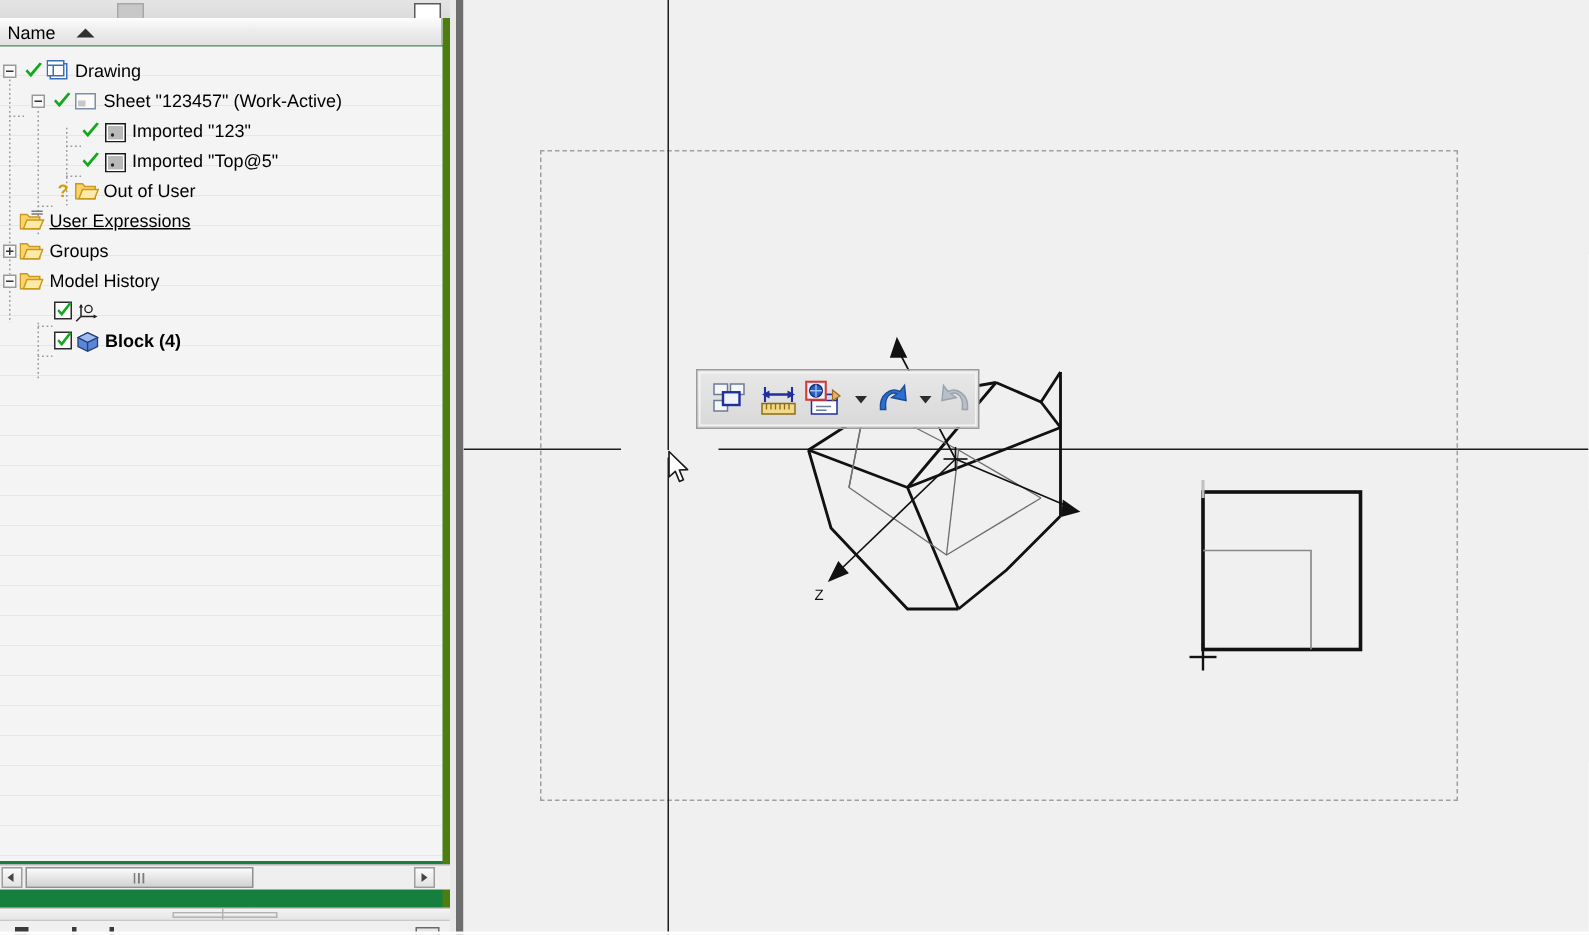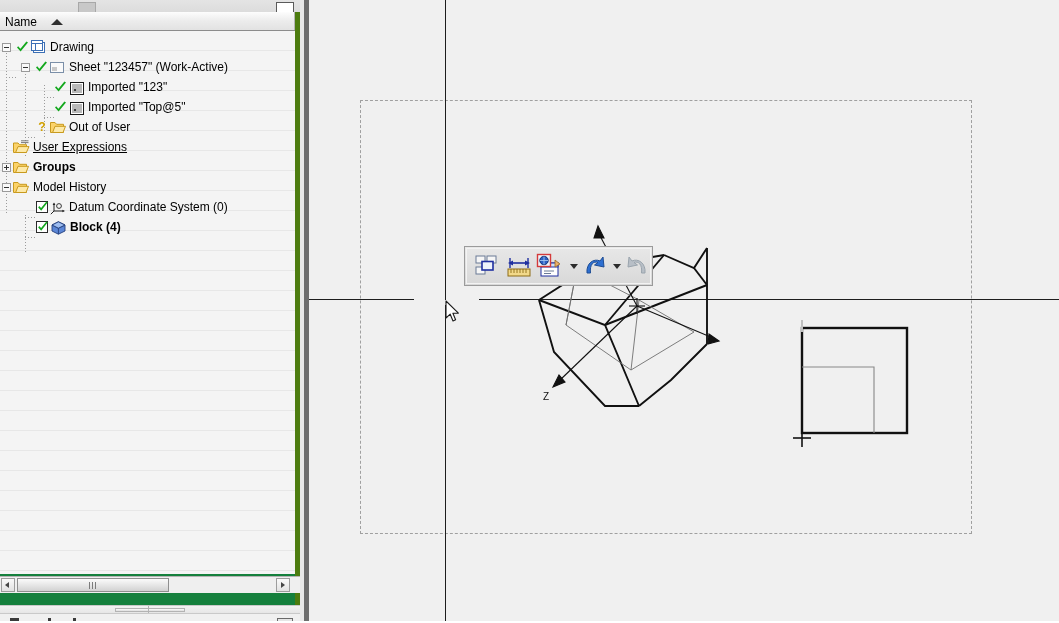--- a/index.html
+++ b/index.html
@@ -489,21 +489,21 @@
           <svg width="17" height="14" viewBox="0 0 17 14">
             <line x1="8" y1="0.8" x2="15.5" y2="0.8" stroke="#7a7a7a"></line>
             <line x1="8" y1="2.6" x2="15.5" y2="2.6" stroke="#7a7a7a"></line>
             <path d="M0.5 12.5 L0.5 3 L5 3 L6.6 4.7 L13.5 4.7 L13.5 12.5 Z" fill="#fcd36a" stroke="#c89a1e"></path>
             <path d="M2.6 12.5 L5 6.6 L16 6.6 L13.4 12.5 Z" fill="#fde9a8" stroke="#c89a1e"></path>
           </svg>
         </span>
         <span class="label" style="left:33px;text-decoration:underline;">User Expressions</span>
       </div>
 
-      <div class="tree-row" style="top:126px; position:absolute; left:0; right:0;font-weight:bold;">
+      <div class="tree-row" style="top:126px; position:absolute; left:0; right:0;">
         <span class="expander plus" style="left:2px;"></span>
         <span class="icn" style="left:13px;">
           <svg width="16" height="13" viewBox="0 0 16 13">
             <path d="M0.5 11.5 L0.5 1.5 L5 1.5 L6.6 3.3 L13.5 3.3 L13.5 11.5 Z" fill="#fcd36a" stroke="#c89a1e"></path>
             <path d="M2.6 11.5 L5 5.3 L15.5 5.3 L13 11.5 Z" fill="#fde9a8" stroke="#c89a1e"></path>
           </svg>
         </span>
         <span class="label" style="left:33px;">Groups</span>
       </div>
 
@@ -527,21 +527,20 @@
         <span class="icn" style="left:50px; top:4px;">
           <svg width="16" height="13" viewBox="0 0 16 13">
             <line x1="4" y1="9" x2="4" y2="1.5" stroke="#222"></line>
             <line x1="4" y1="9" x2="13.5" y2="9" stroke="#222"></line>
             <line x1="4" y1="9" x2="0.8" y2="12.2" stroke="#222"></line>
             <path d="M4 0.6 L2.6 3 L5.4 3 Z" fill="#222"></path>
             <path d="M15 9 L12.4 7.7 L12.4 10.3 Z" fill="#222"></path>
             <circle cx="9" cy="4" r="2.4" fill="none" stroke="#222" stroke-width="0.9"></circle>
           </svg>
         </span>
-        <span class="label" style="left:69px;">Datum Coordinate System (0)</span>
       </div>
 
       <div class="tree-row bold" style="top:186px; position:absolute; left:0; right:0;">
         <span class="chkbox" style="left:36px;">
           <svg width="12" height="13" viewBox="0 0 12 13">
               <path d="M1.2 6.4 L4.2 9.8 L10.8 1.2 L9.4 0.4 L4.1 7 L2.2 5.1 Z" fill="#14a81e"></path>
             </svg>
         </span>
         <span class="icn" style="left:51px; top:4px;">
           <svg width="15" height="14" viewBox="0 0 15 14">

